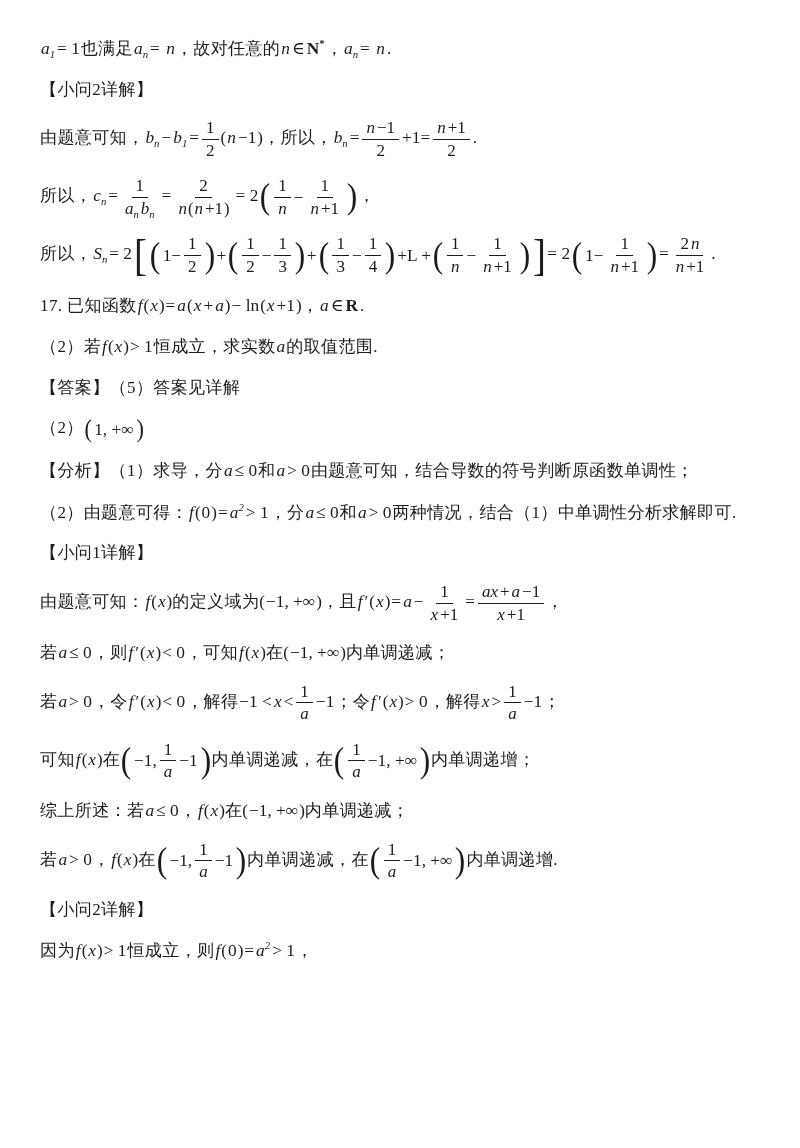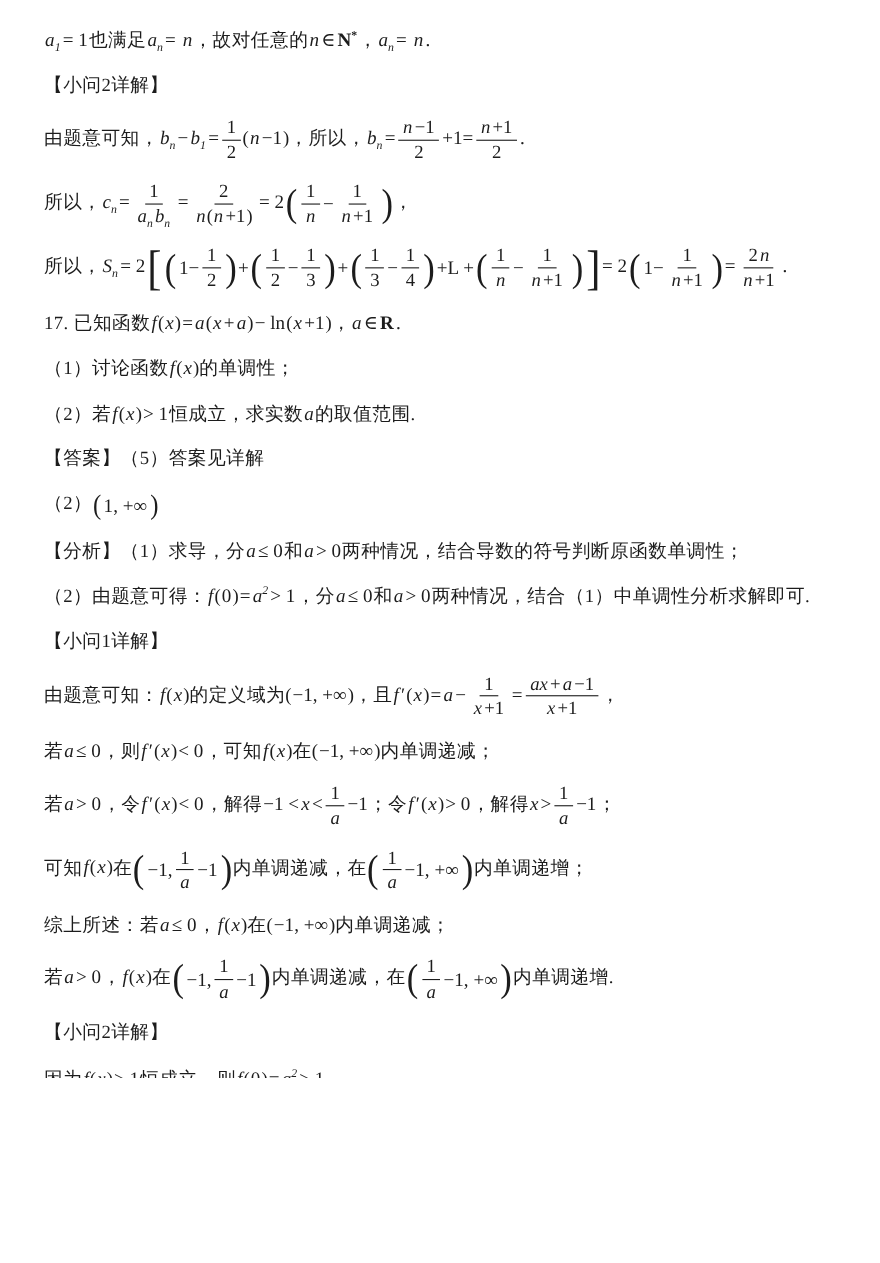--- a/index.html
+++ b/index.html
@@ -3,21 +3,21 @@
 <meta charset="utf-8">
 <title>Math Solution Document</title>
 <style>
   * { margin:0; padding:0; box-sizing:border-box; }
   html, body { background:#ffffff; }
   .page {
     position:relative;
     width:800px; height:980px;
     margin:0 auto;
     background:#ffffff;
-    padding:24px 38px 0 40px;
+    padding:36px 38px 0 40px;
     overflow:hidden;
     font-family:"Liberation Serif","DejaVu Serif",serif;
     font-size:17px;
     color:#1c1c1c;
   }
   .doc { width:100%; }
   .line { margin-bottom:16px; line-height:1.45; white-space:nowrap; }
   .txt { font-family:"Liberation Serif","DejaVu Serif",serif; letter-spacing:0.4px; }
   .mi  { font-family:"Liberation Serif","DejaVu Serif","DejaVu Sans",serif; font-style:italic; margin:0 1px; font-size:1.02em; }
   .mn  { font-family:"Liberation Serif","DejaVu Serif","DejaVu Sans",serif; margin:0 1px; font-size:1.02em; }
@@ -221,31 +221,30 @@
           <span class="num">
             <span class="mn">2</span>
             <span class="mi">n</span>
           </span>
           <span class="den">
             <span class="mi">n</span>
             <span class="mn">+1</span>
           </span>
         </span><span class="mn">.</span></p>
       <p class="line"><span class="txt">17. 已知函数</span><span class="mi">f</span><span class="grp-plain">(<span class="mi">x</span>)</span><span class="mn">=</span><span class="mi">a</span><span class="grp-plain">(<span class="mi">x</span><span class="mn">+</span><span class="mi">a</span>)</span><span class="mn">− ln</span><span class="grp-plain">(<span class="mi">x</span><span class="mn">+1</span>)</span><span class="txt">，</span><span class="mi">a</span><span class="mn">∈</span><span class="mb">R</span><span class="mn">.</span></p>
-      <p class="line"><span class="txt">（1）讨论函数</span><span class="mi">f</span><span class="grp-plain">(<span class="mi">x</span>)</span><span class="txt">的单调性；</span></p>
       <p class="line"><span class="txt">（2）若</span><span class="mi">f</span><span class="grp-plain">(<span class="mi">x</span>)</span><span class="mn">&gt; 1</span><span class="txt">恒成立，求实数</span><span class="mi">a</span><span class="txt">的取值范围.</span></p>
       <p class="line"><span class="txt">【答案】（5）答案见详解</span></p>
       <p class="line"><span class="txt">（2）</span><span class="grp">
           <span class="dlm" style="font-size: 1.5em;">(</span>
           <span class="grp-in">
             <span class="mn">1, +∞</span>
           </span>
           <span class="dlm" style="font-size: 1.5em;">)</span>
         </span></p>
-      <p class="line"><span class="txt">【分析】（1）求导，分</span><span class="mi">a</span><span class="mn">≤ 0</span><span class="txt">和</span><span class="mi">a</span><span class="mn">&gt; 0</span><span class="txt">两种情况，结合导数的符号判断原函数单调性；</span></p>
+      <p class="line"><span class="txt">【分析】（1）求导，分</span><span class="mi">a</span><span class="mn">≤ 0</span><span class="txt">和</span><span class="mi">a</span><span class="mn">&gt; 0</span><span class="txt">由题意可知，结合导数的符号判断原函数单调性；</span></p>
       <p class="line"><span class="txt">（2）由题意可得：</span><span class="mi">f</span><span class="grp-plain">(<span class="mn">0</span>)</span><span class="mn">=</span><span class="mi">a<sup>2</sup></span><span class="mn">&gt; 1</span><span class="txt">，分</span><span class="mi">a</span><span class="mn">≤ 0</span><span class="txt">和</span><span class="mi">a</span><span class="mn">&gt; 0</span><span class="txt">两种情况，结合（1）中单调性分析求解即可.</span></p>
       <p class="line"><span class="txt">【小问1详解】</span></p>
       <p class="line"><span class="txt">由题意可知：</span><span class="mi">f</span><span class="grp-plain">(<span class="mi">x</span>)</span><span class="txt">的定义域为</span><span class="grp-plain">(<span class="mn">−1, +∞</span>)</span><span class="txt">，且</span><span class="mi">f</span><span class="mn">′</span><span class="grp-plain">(<span class="mi">x</span>)</span><span class="mn">=</span><span class="mi">a</span><span class="mn">−</span><span class="frac">
           <span class="num">
             <span class="mn">1</span>
           </span>
           <span class="den">
             <span class="mi">x</span>
             <span class="mn">+1</span>
           </span>

